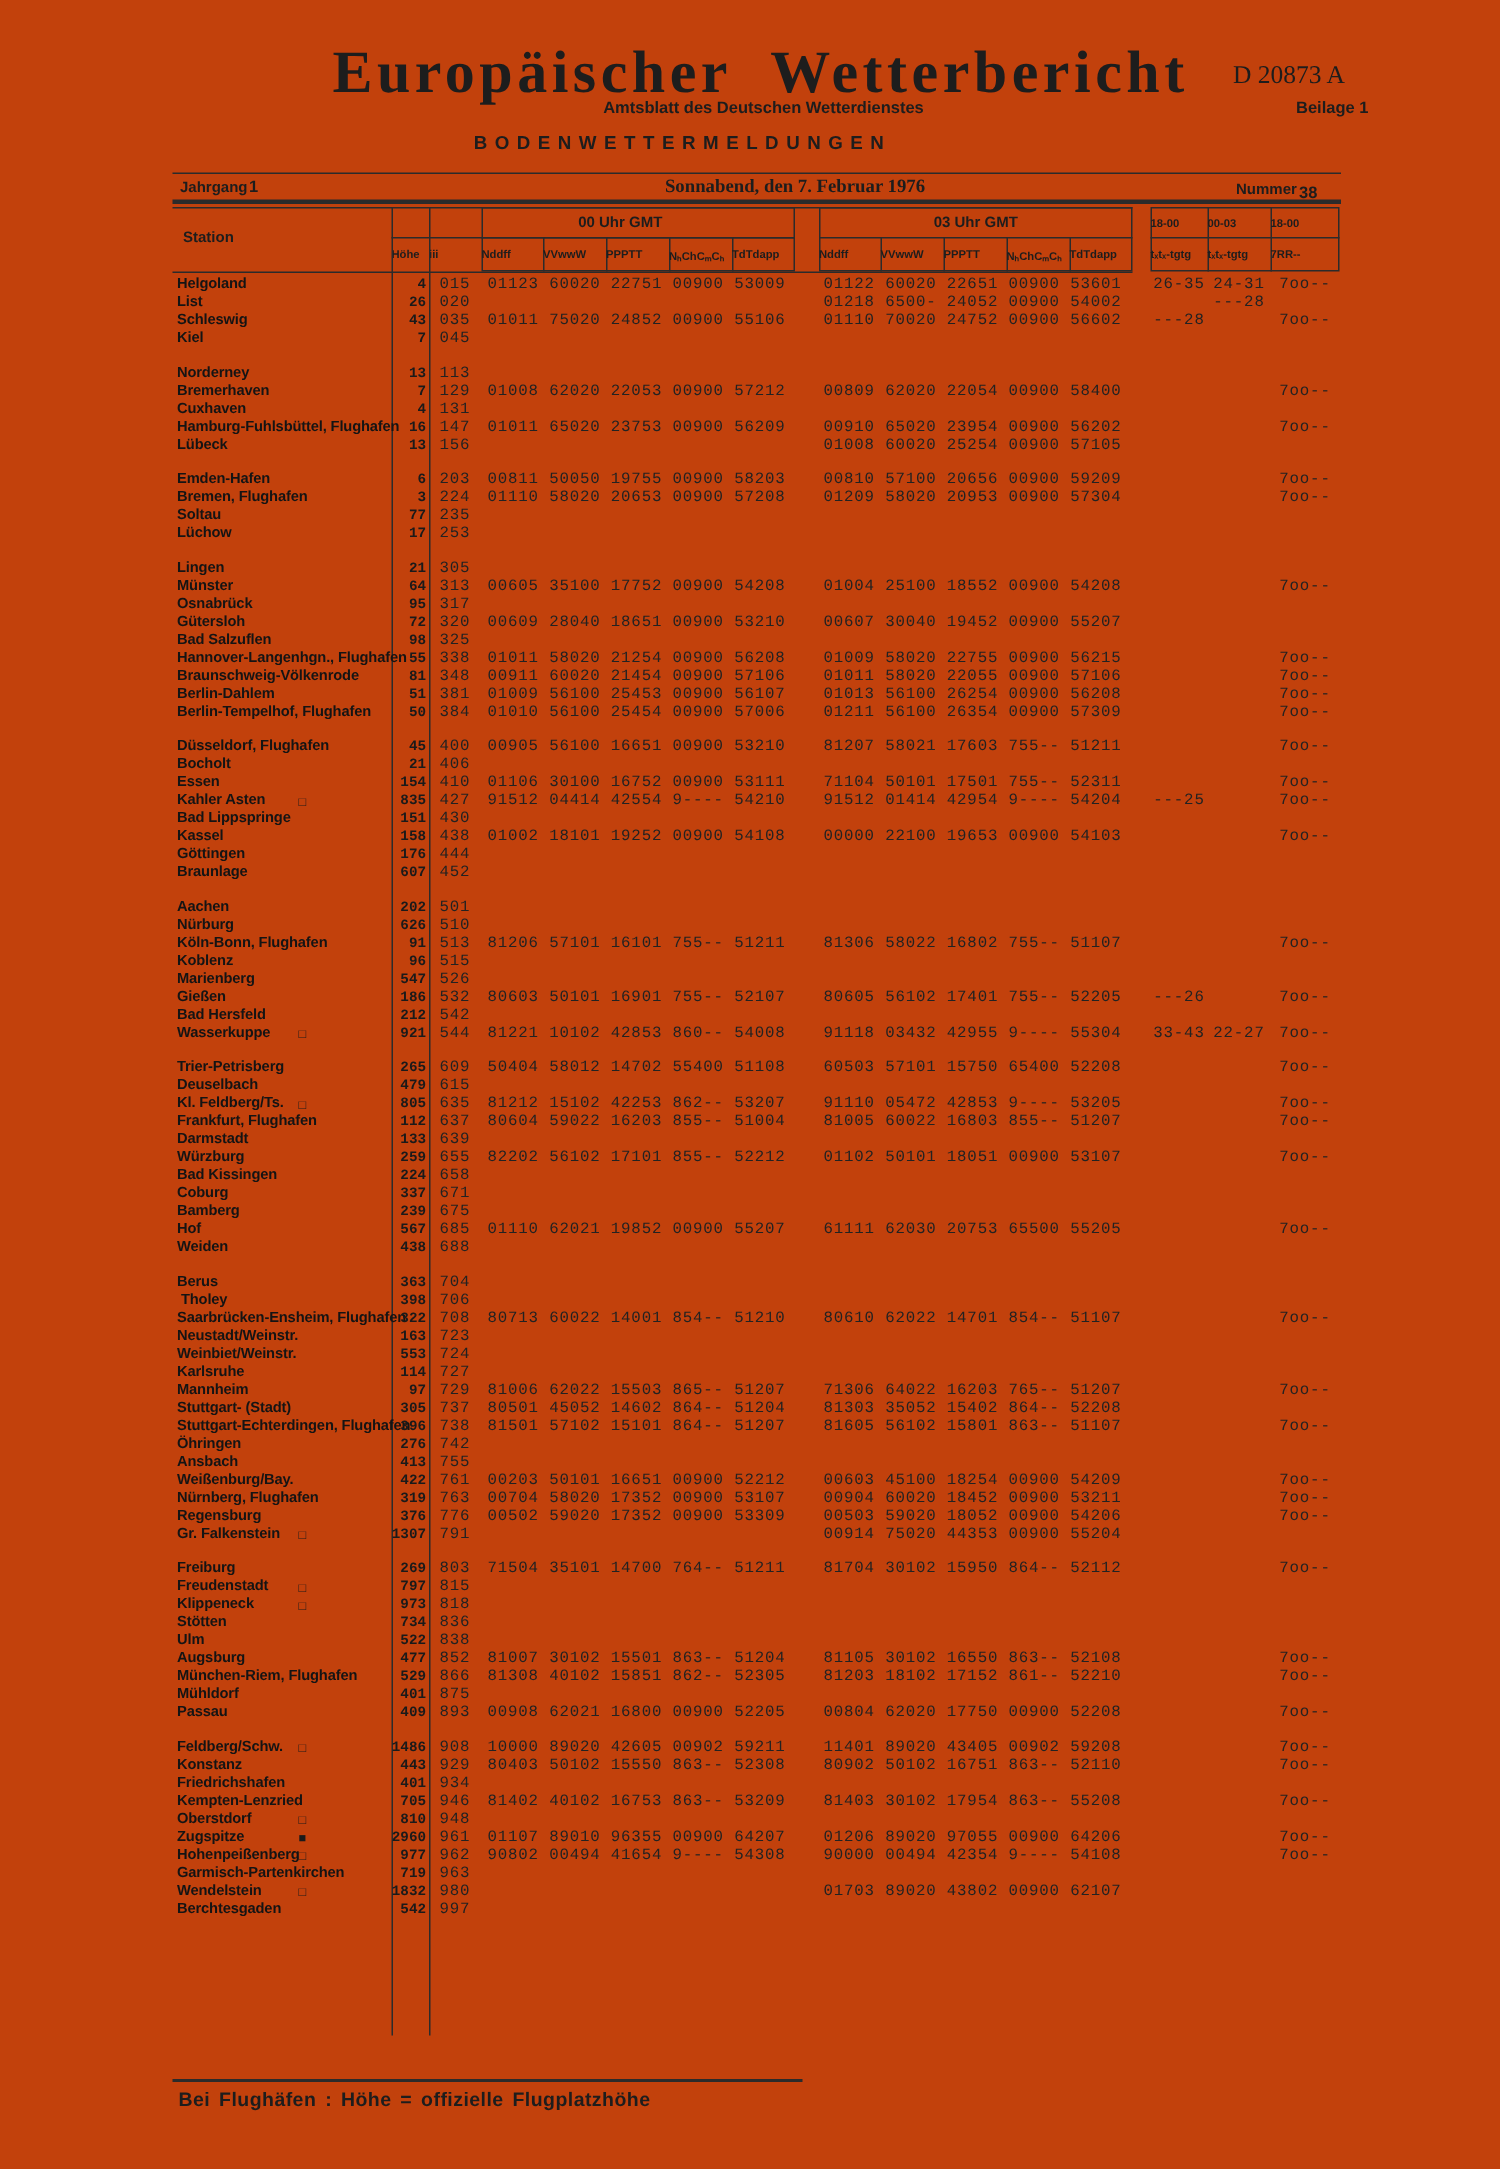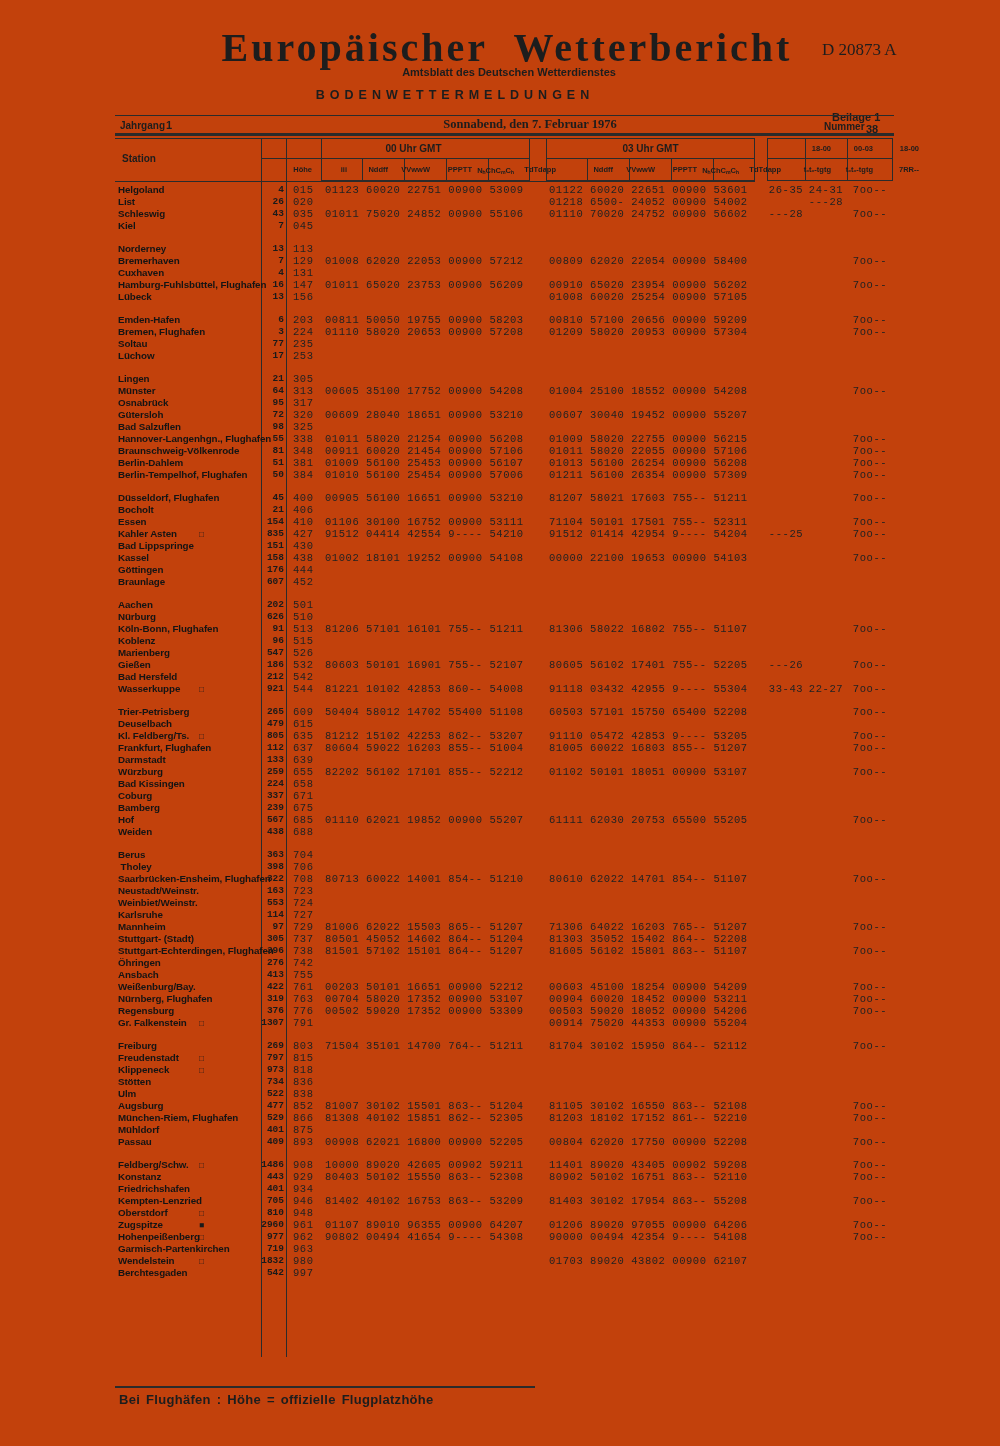--- a/index.html
+++ b/index.html
@@ -11,21 +11,21 @@
   .title{font-family:"Liberation Serif","DejaVu Serif",serif;font-weight:700;
          font-size:40px;letter-spacing:3px;word-spacing:14px;white-space:nowrap;}
   .doccode{font-family:"Liberation Serif","DejaVu Serif",serif;font-size:17px;font-weight:400;}
   .subtitle{font-size:11px;font-weight:700;}
   .beilage{font-size:11px;font-weight:700;}
   .section{font-size:12.5px;font-weight:700;letter-spacing:5px;white-space:nowrap;}
   .jlabel{font-size:10px;font-weight:700;}
   .jval{font-size:11px;font-weight:700;}
   .datetext{font-family:"Liberation Serif","DejaVu Serif",serif;font-size:12.5px;font-weight:700;white-space:nowrap;}
   .hdr-group{font-size:10px;font-weight:700;text-align:center;}
-  .hdr-sub{font-size:7.5px;font-weight:700;text-align:right;white-space:nowrap;overflow:visible;padding-left:26px;}
+  .hdr-sub{font-size:7.5px;font-weight:700;text-align:left;white-space:nowrap;overflow:visible;}
   .hdr-station{font-size:10px;font-weight:700;}
   .mono{font-family:"Liberation Mono","DejaVu Sans Mono",monospace;font-size:10.5px;
         letter-spacing:0.55px;color:#222;}
   .row{position:relative;height:12px;}
   .row span{position:absolute;top:0;white-space:pre;line-height:12px;}
   .c-name{left:118px;font-size:9.8px;font-weight:700;color:#141414;letter-spacing:-0.1px;}
   .c-marker{left:199px;font-size:8.5px;top:-1px;color:#1a1a1a;}
   .c-hoehe{left:254px;width:30px;text-align:right;font-family:"Liberation Mono","DejaVu Sans Mono",monospace;
            font-size:9.5px;font-weight:700;letter-spacing:0;color:#1a1a1a;}
   .c-iii{left:293px;}
@@ -38,21 +38,21 @@
   .footnote{font-size:13px;font-weight:700;letter-spacing:0.3px;word-spacing:2px;}
 </style>
 </head>
 <body>
 
 <div class="page">
 
   <div class="abs title" style="left:507px;top:24px;transform:translateX(-50%);">Europäischer Wetterbericht</div>
   <div class="abs doccode" style="left:822px;top:40px;">D 20873 A</div>
   <div class="abs subtitle" style="left:509px;top:66px;transform:translateX(-50%);">Amtsblatt des Deutschen Wetterdienstes</div>
-  <div class="abs beilage" style="left:832px;top:66px;margin-top:45px;">Beilage 1</div>
+  <div class="abs beilage" style="left:864px;top:66px;">Beilage 1</div>
   <div class="abs section" style="left:455px;top:88px;transform:translateX(-50%);">BODENWETTERMELDUNGEN</div>
 
   <div class="hline" style="left:115px;top:115px;width:779px;"></div>
   <div class="abs jlabel" style="left:120px;top:120px;">Jahrgang</div>
   <div class="abs jval" style="left:166px;top:119px;">1</div>
   <div class="abs datetext" style="left:530px;top:117px;transform:translateX(-50%);">Sonnabend, den 7. Februar 1976</div>
   <div class="abs jlabel" style="left:824px;top:121px;">Nummer</div>
   <div class="abs jval" style="left:866px;top:123px;">38</div>
   <div class="hline" style="left:115px;top:133px;width:779px;height:2.5px;"></div>
 

